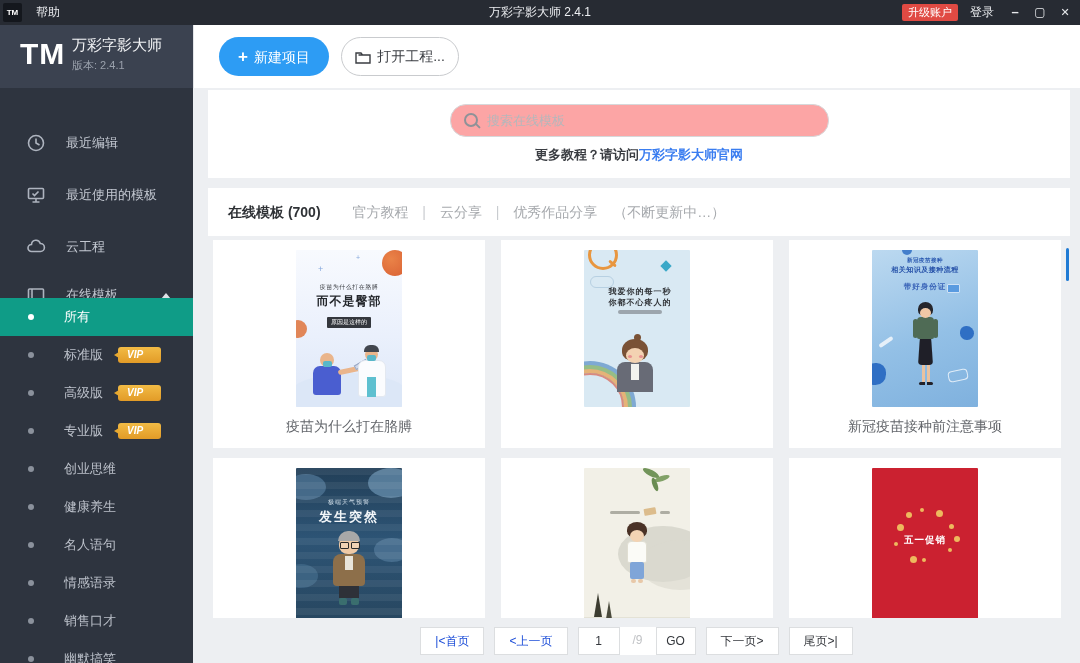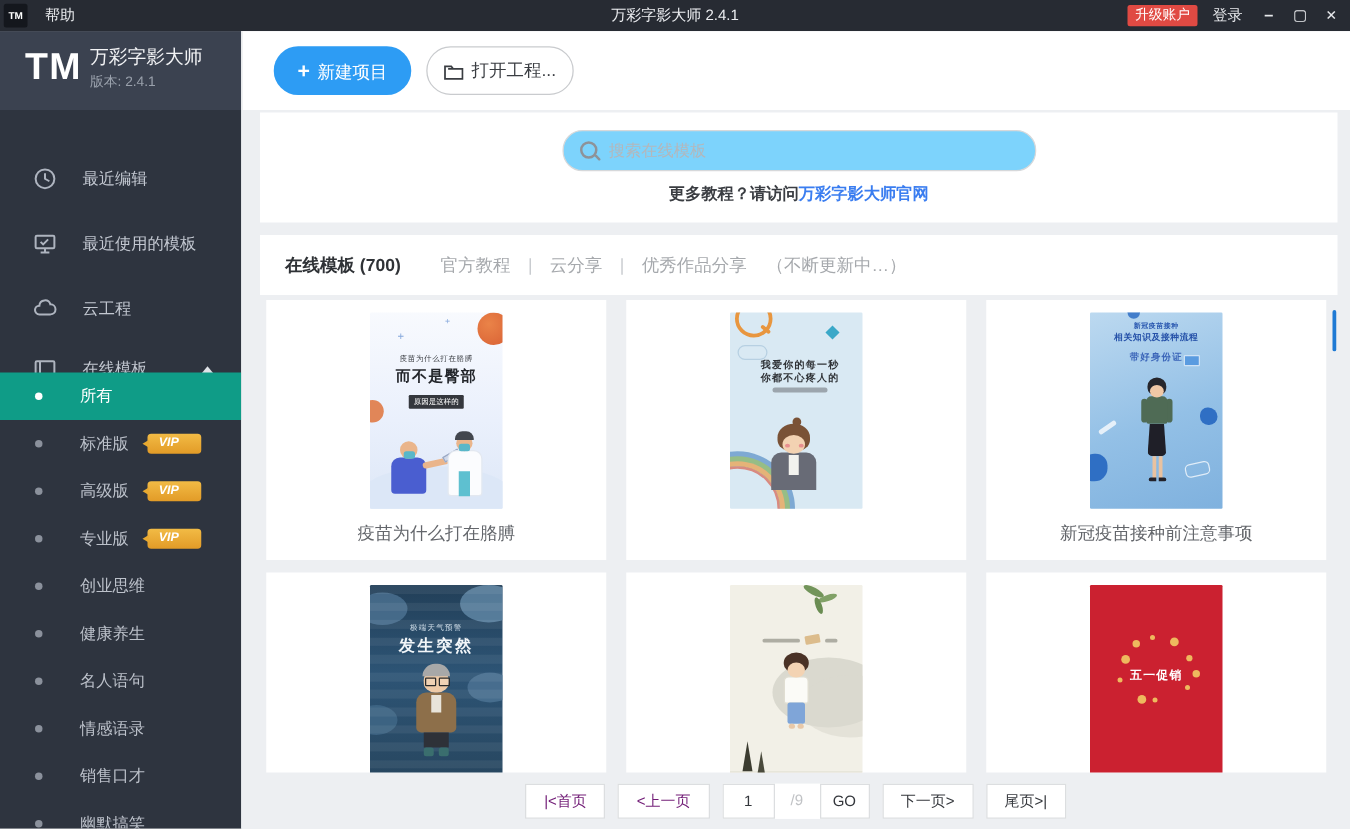--- a/index.html
+++ b/index.html
@@ -53,21 +53,21 @@
   #toolbar{left:0;top:0;width:887px;height:63px;background:#fff;border-left:1px solid #e3e5e8;box-sizing:border-box;}
   #btn-new{left:25px;top:12px;width:110px;height:39px;background:#2d9cf4;border-radius:20px;
            color:#fff;font-size:14px;text-align:center;line-height:39px;cursor:pointer;}
   #btn-new .plus{font-size:17px;margin-right:6px;font-weight:bold;}
   #btn-open{left:147px;top:12px;width:118px;height:39px;background:#fff;border:1px solid #c9cbce;
             border-radius:20px;color:#3a3d42;font-size:14px;text-align:center;line-height:37px;
             box-sizing:border-box;cursor:pointer;}
   #btn-open svg{vertical-align:-3px;margin-right:6px;}
 
   #search-panel{left:15px;top:65px;width:862px;height:88px;background:#fff;}
-  #search-box{left:242px;top:14px;width:377px;height:31px;border:1px solid #d6d8da;border-radius:16px;background:#7dd3fc;}
+  #search-box{left:242px;top:14px;width:377px;height:31px;border:1px solid #d6d8da;border-radius:16px;background:#fca5a5;}
   #search-box .mag{position:absolute;left:13px;top:8px;width:10px;height:10px;border:2px solid #8e9298;border-radius:50%;}
   #search-box .mag::after{content:"";position:absolute;left:9px;top:10px;width:6px;height:2px;background:#8e9298;
         transform:rotate(45deg);border-radius:1px;}
   #search-input{position:absolute;left:34px;top:1px;width:320px;height:27px;border:none;outline:none;
         font-size:13px;color:#444;background:transparent;font-family:inherit;}
   #search-input::placeholder{color:#b4b7bb;}
   #tip-line{left:0;top:56px;width:862px;text-align:center;font-size:13px;color:#3a3d42;font-weight:bold;}
   #tip-line a{color:#3a7df0;text-decoration:none;font-weight:bold;cursor:pointer;margin-top:40px;}
 
   #filter-panel{left:15px;top:163px;width:862px;height:48px;background:#fff;}
@@ -198,21 +198,21 @@
 
   
   .t6{background:#cb2130;}
   .t6 .dot{border-radius:50%;background:#eeb95e;}
   .t6 .tx{left:0;top:66px;width:106px;text-align:center;font-size:9.5px;font-weight:bold;color:#fff;letter-spacing:1px;}
 
   
   #pagination{left:0;top:602px;width:887px;height:28px;display:flex;justify-content:center;gap:10px;}
   .pbtn{height:28px;line-height:26px;padding:0 14px;background:#fff;border:1px solid #dcdee0;
         box-sizing:border-box;font-size:12px;color:#34373c;cursor:pointer;}
-  .pbtn.disabled{color:#701a75;cursor:default;}
+  .pbtn.disabled{color:#1d4ed8;cursor:default;}
   #pgroup{display:flex;height:28px;background:#fff;}
   #page-input{width:42px;height:28px;border:1px solid #dcdee0;box-sizing:border-box;text-align:center;
         font-size:12px;color:#34373c;outline:none;background:#fff;font-family:inherit;}
   #page-total{width:36px;height:28px;line-height:26px;text-align:center;font-size:12px;color:#c0c2c5;background:#fff;}
   #go-btn{width:40px;height:28px;line-height:26px;text-align:center;border:1px solid #dcdee0;
         box-sizing:border-box;font-size:12px;color:#34373c;background:#fff;cursor:pointer;}
 
   
   #scroll-thumb{left:873px;top:223px;width:3px;height:33px;background:#1f7ad4;border-radius:2px;}
 </style>

